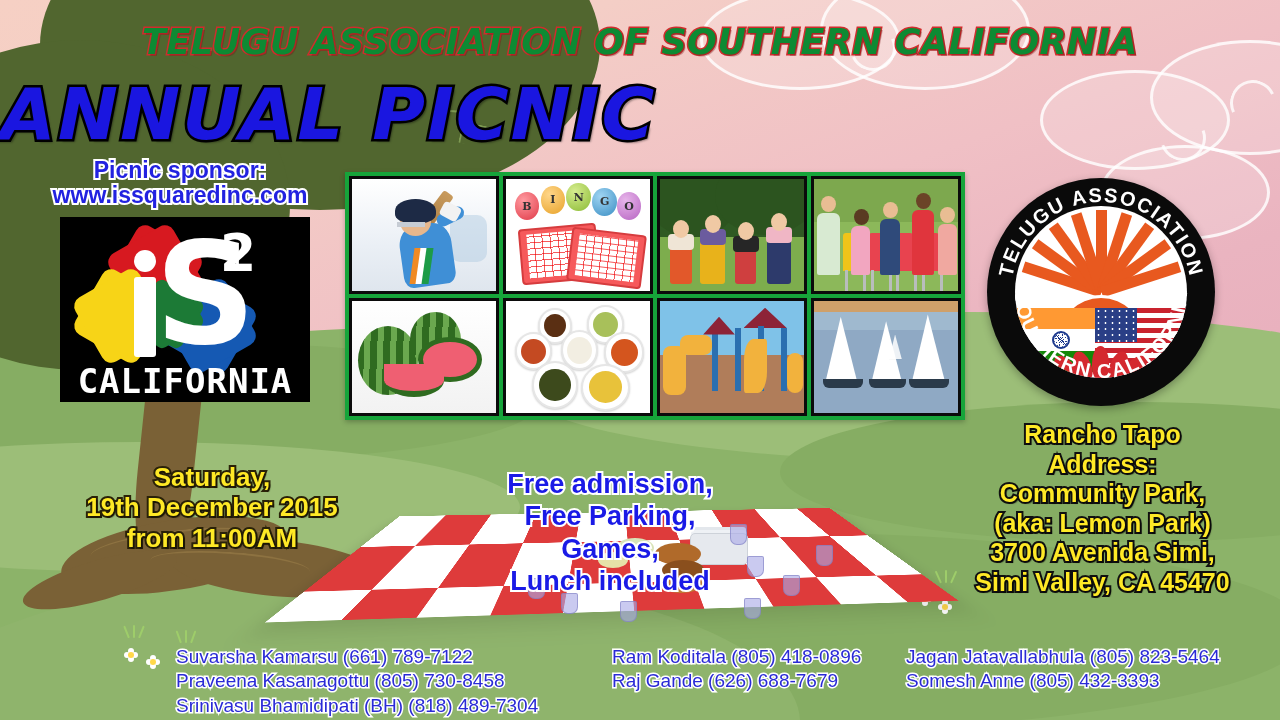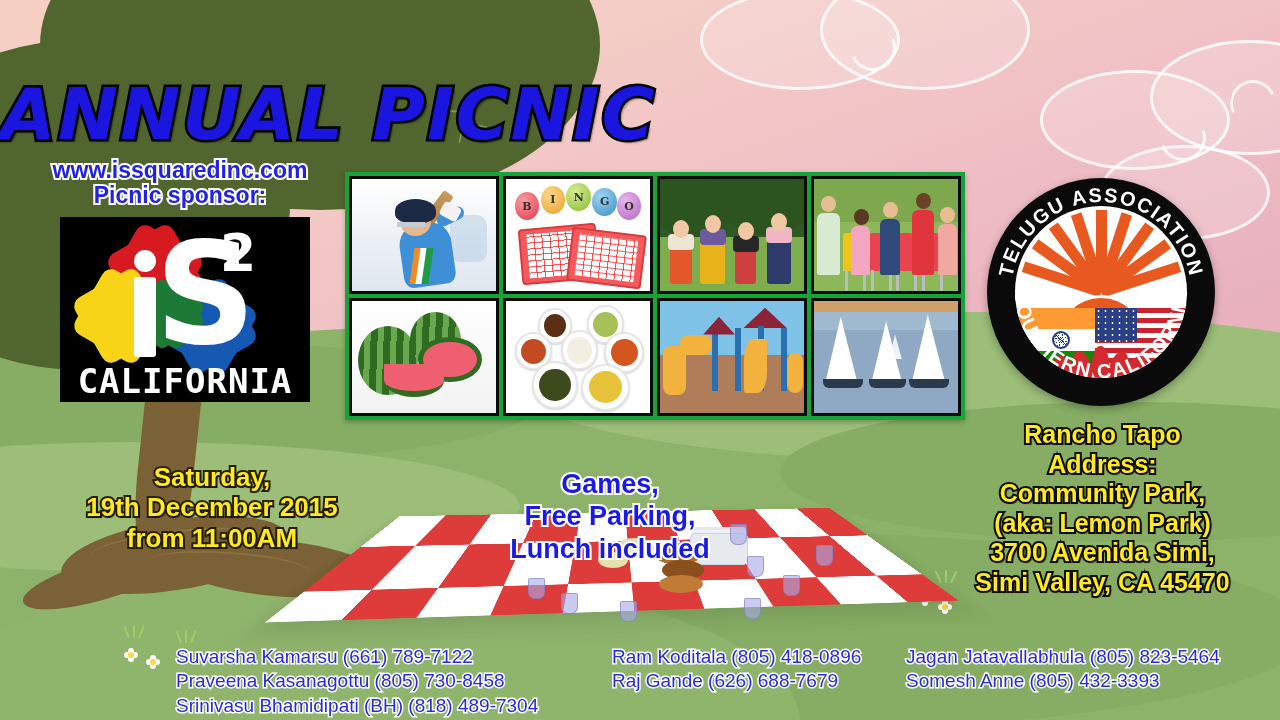--- a/index.html
+++ b/index.html
@@ -467,25 +467,26 @@
   <div class="food-blob" style="left:598px; top:552px; width:30px; height:16px; background:#e6e1a8;"></div>
   <div class="cup" style="left:561px; top:593px;"></div>
   <div class="cup" style="left:620px; top:601px;"></div>
   <div class="cup" style="left:744px; top:598px;"></div>
   <div class="cup" style="left:783px; top:575px;"></div>
   <div class="cup" style="left:747px; top:556px;"></div>
   <div class="cup" style="left:816px; top:545px;"></div>
   <div class="cup" style="left:730px; top:524px;"></div>
   <div class="cup" style="left:528px; top:578px;"></div>
 
+  <div class="org-title">TELUGU ASSOCIATION OF SOUTHERN CALIFORNIA</div>
   <div class="main-title">ANNUAL PICNIC</div>
 
   <div class="sponsor-text">
+    <div>Picnic sponsor:</div>
     <div>www.issquaredinc.com</div>
-    <div>Picnic sponsor:</div>
   </div>
 
   <div class="sponsor-logo">
     <div class="gear" style="left:58px; top:18px; width:74px; height:74px; background:#d71920;"></div>
     <div class="gear" style="left:24px; top:62px; width:74px; height:74px; background:#f7d417;"></div>
     <div class="gear" style="left:112px; top:72px; width:74px; height:74px; background:#1559b3;"></div>
     <div class="gear" style="left:82px; top:70px; width:54px; height:54px; background:#1c7a36;"></div>
     <div class="logo-i-dot"></div>
     <div class="logo-i"></div>
     <div class="logo-S">S</div>
@@ -660,22 +661,23 @@
     </svg>
   </div>
 
   <div class="date-block">
     <div>Saturday,</div>
     <div>19th December 2015</div>
     <div>from 11:00AM</div>
   </div>
 
   <div class="perks-block">
+    <div>Free admission,</div>
+    <div>Free Parking,</div>
     <div>Games,</div>
-    <div>Free Parking,</div>
     <div>Lunch included</div>
   </div>
 
   <div class="address-block">
     <div>Rancho Tapo</div>
     <div>Address:</div>
     <div>Community Park,</div>
     <div>(aka: Lemon Park)</div>
     <div>3700 Avenida Simi,</div>
     <div>Simi Valley, CA 45470</div>

